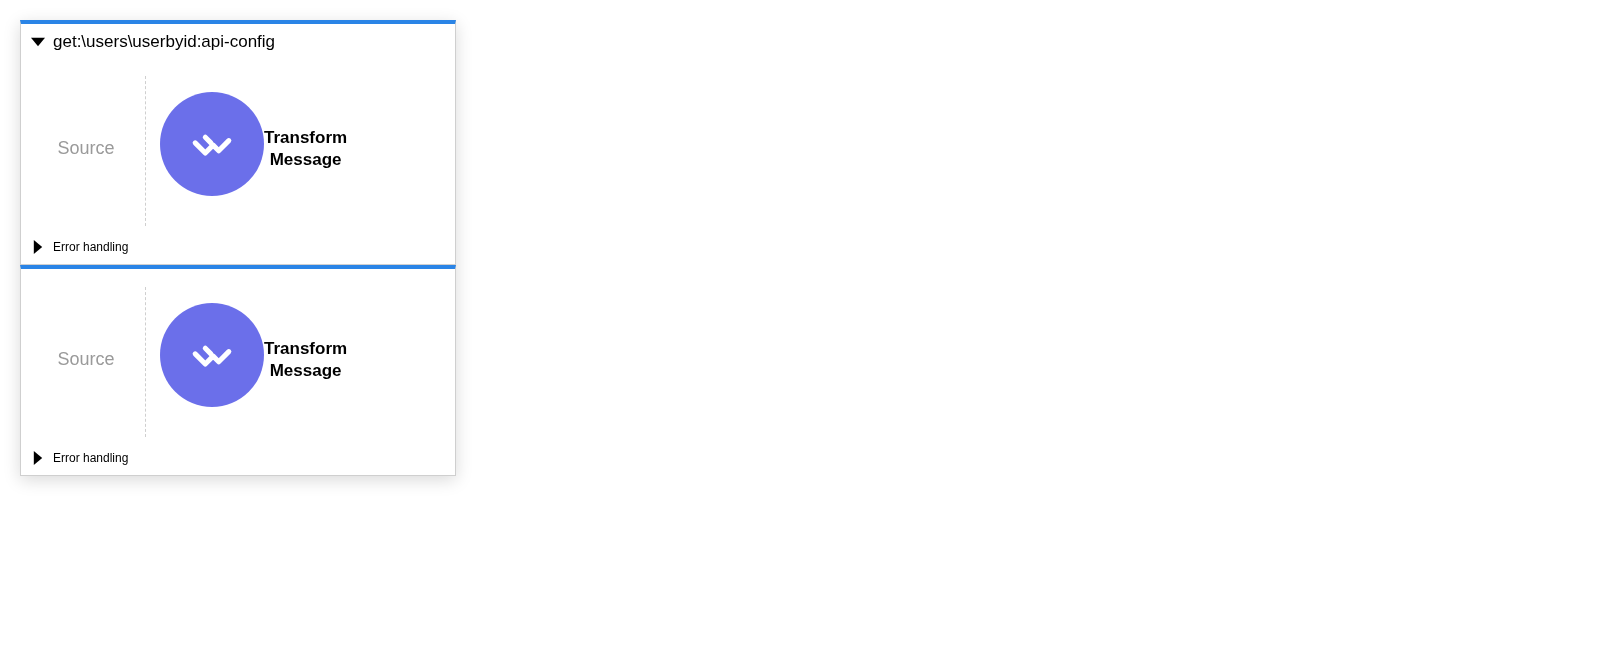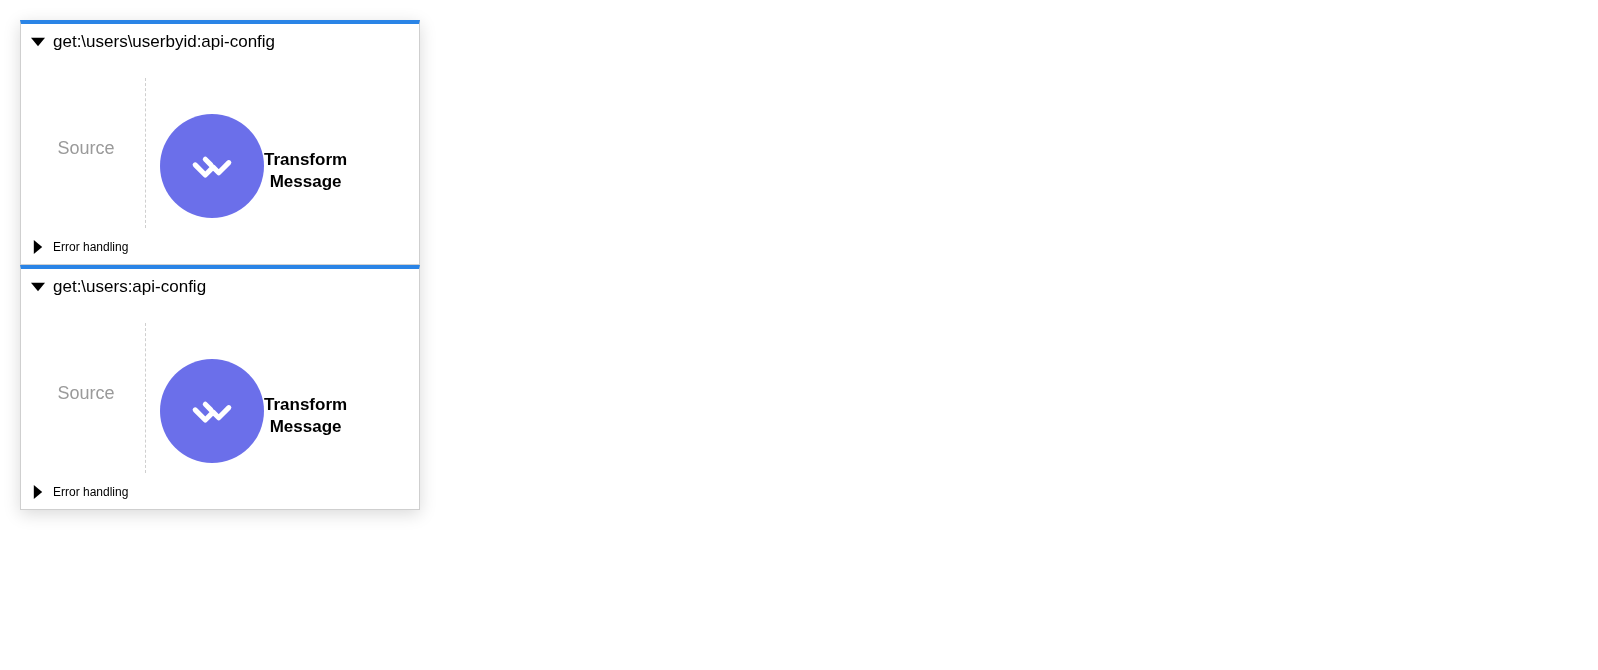--- a/index.html
+++ b/index.html
@@ -4,21 +4,21 @@
 <style>
   body {
     margin: 0;
     padding: 20px;
     font-family: -apple-system, BlinkMacSystemFont, "Segoe UI", Arial, sans-serif;
     background: #ffffff;
     font-size: 16px;
     color: #000;
   }
   .panel-stack {
-    width: 400px;
+    width: 436px;
     box-shadow: 0 4px 16px rgba(0,0,0,0.15);
     background: #3b82f6;
   }
   .flow-panel {
     border: 1px solid #cfcfcf;
     border-top: 4px solid #2a84e6;
     background: #ffffff;
   }
   .flow-panel + .flow-panel {
     margin-top: 0;
@@ -35,21 +35,21 @@
     display: inline-flex;
     align-items: center;
     justify-content: center;
     width: 14px;
     height: 14px;
     margin-right: 8px;
   }
   .disclosure svg { display: block; }
   .flow-body {
     display: flex;
-    align-items: flex-end;
+    align-items: center;
     padding: 10px 10px 4px 10px;
   }
   .source-cell {
     width: 110px;
     display: flex;
     align-items: center;
     justify-content: center;
     color: #9a9a9a;
     font-size: 18px;
     height: 160px;
@@ -129,28 +129,20 @@
       <span class="disclosure">
         <svg viewBox="0 0 10 10">
             <polygon points="2,0 8,5 2,10" fill="#000"></polygon>
           </svg>
       </span>
       <span>Error handling</span>
     </div>
   </div>
 
   <div class="flow-panel">
-    <div class="flow-header">
-      <span class="disclosure">
-        <svg viewBox="0 0 10 10">
-            <polygon points="0,2 10,2 5,8" fill="#000"></polygon>
-          </svg>
-      </span>
-      <span>get:\users:api-config</span>
-    </div>
     <div class="flow-body">
       <div class="source-cell">
         <span>Source</span>
       </div>
       <div class="vdivider"></div>
       <div class="component-cell">
         <div class="component-circle">
           <svg viewBox="0 0 100 100">
             <path d="M20 48 L38 66 L52 52 L62 62 L80 44" fill="none" stroke="#fff" stroke-width="9" stroke-linecap="round" stroke-linejoin="round"></path>
             <path d="M38 38 L48 48" fill="none" stroke="#fff" stroke-width="9" stroke-linecap="round"></path>

